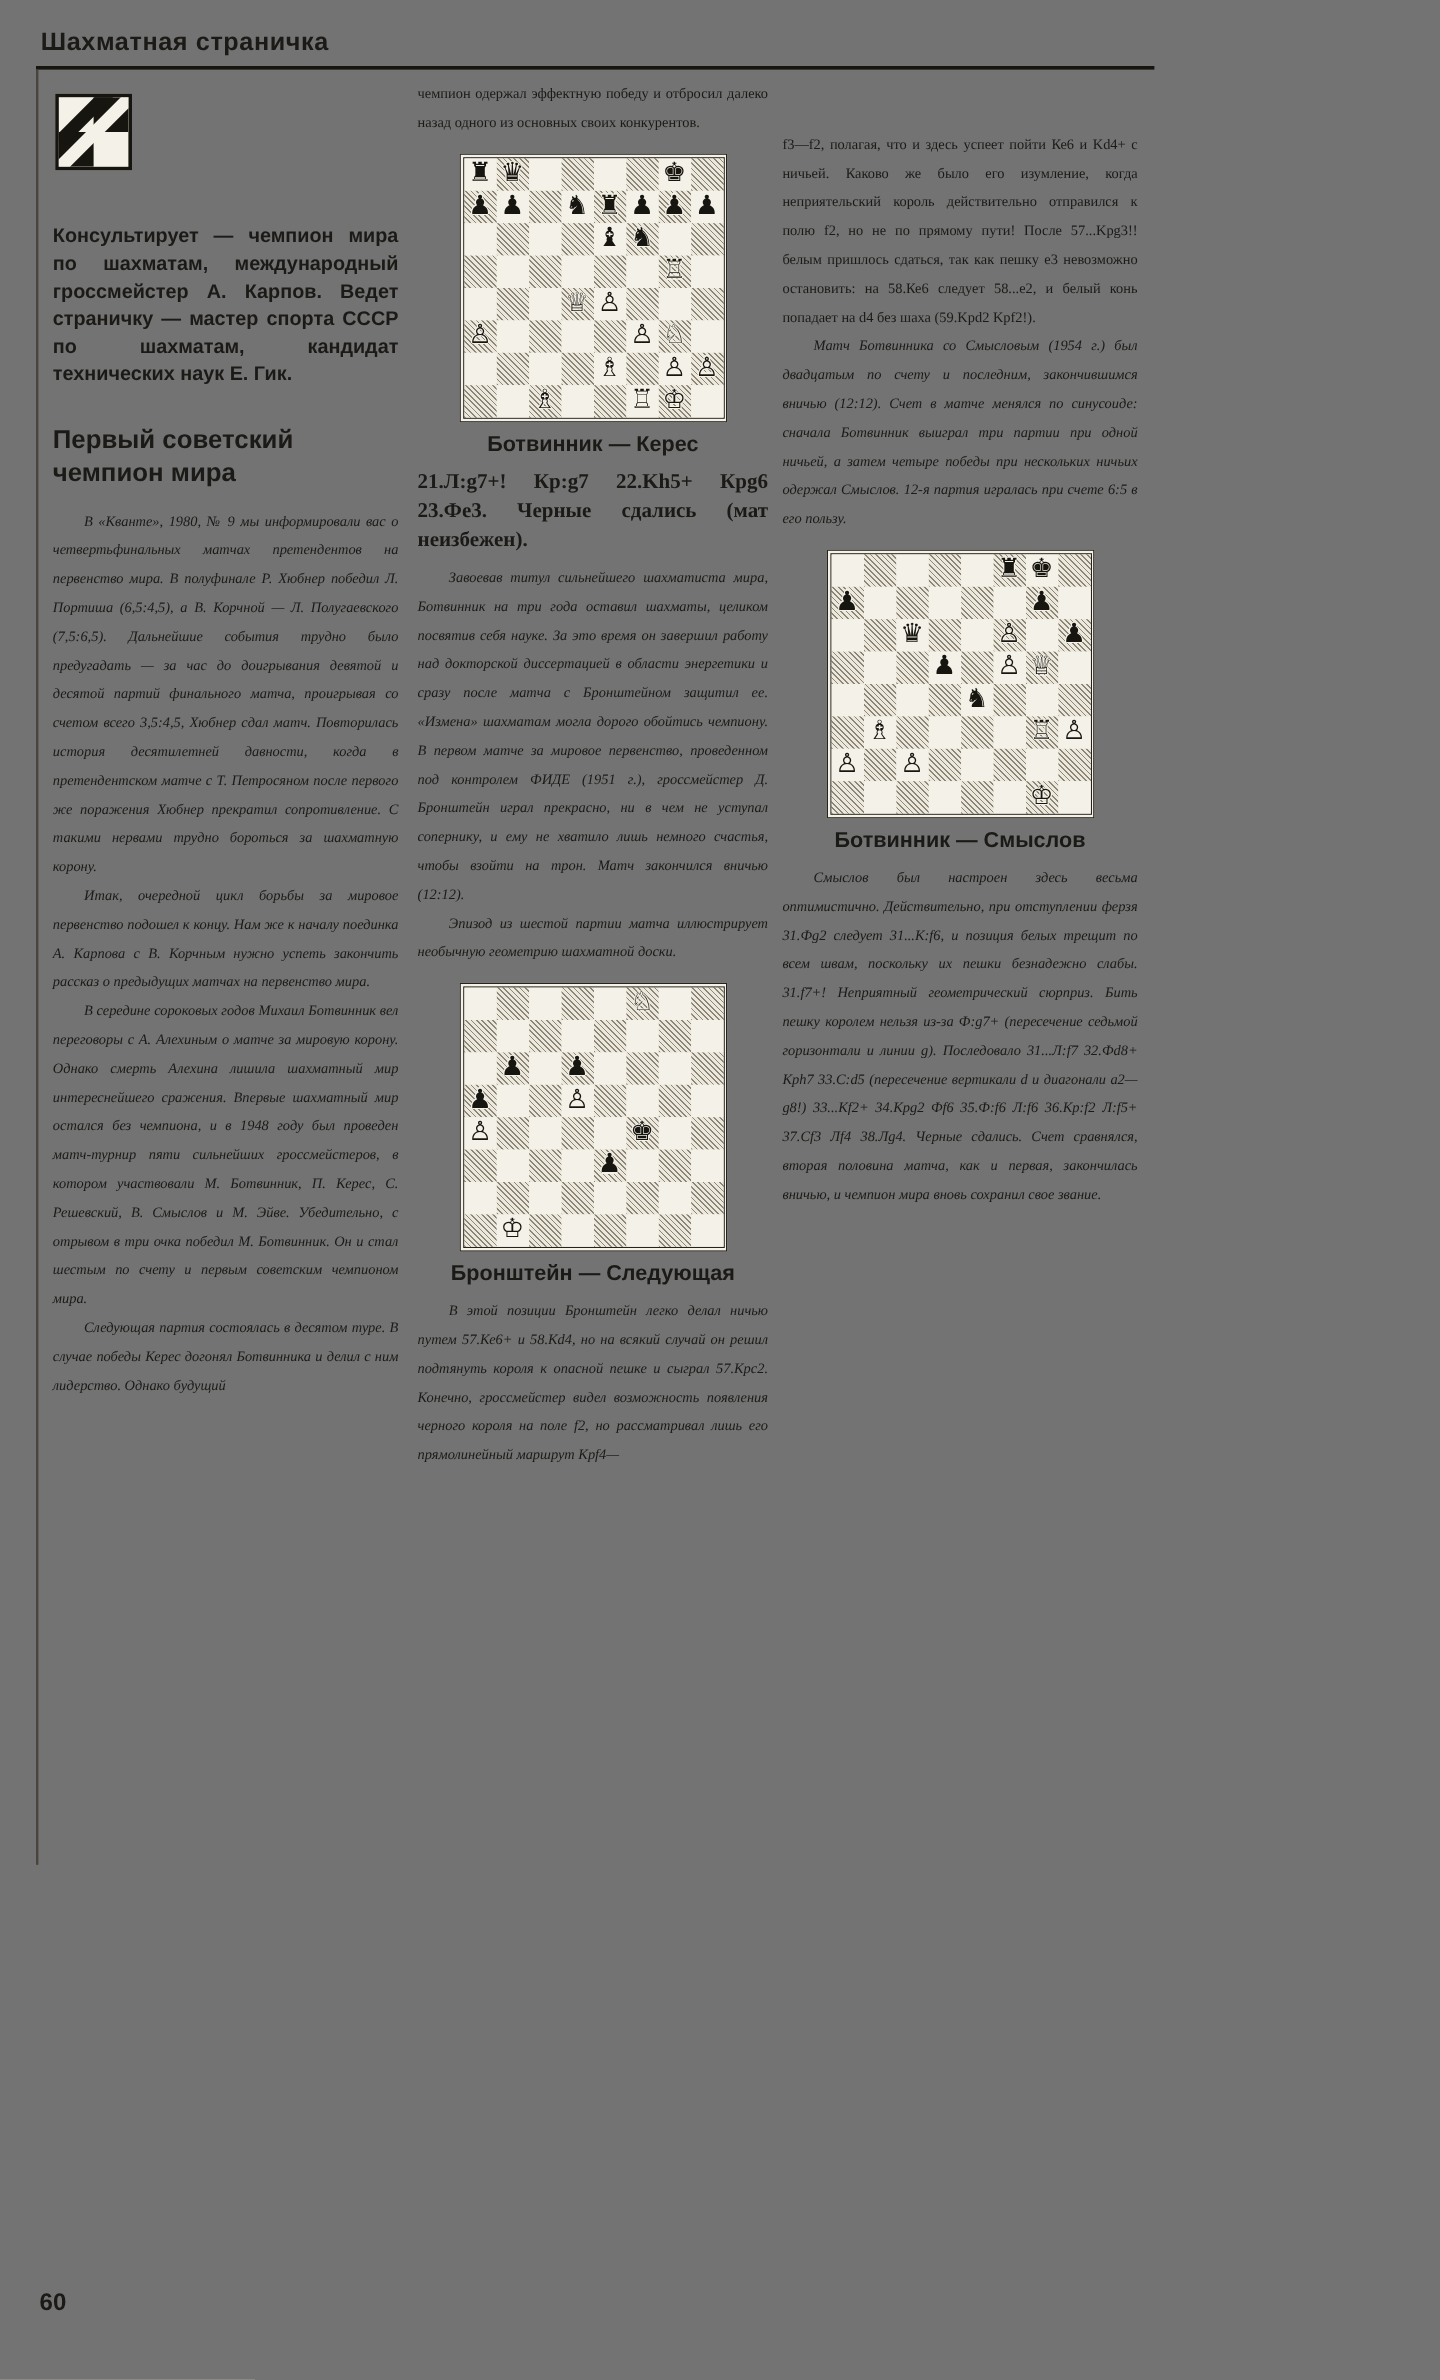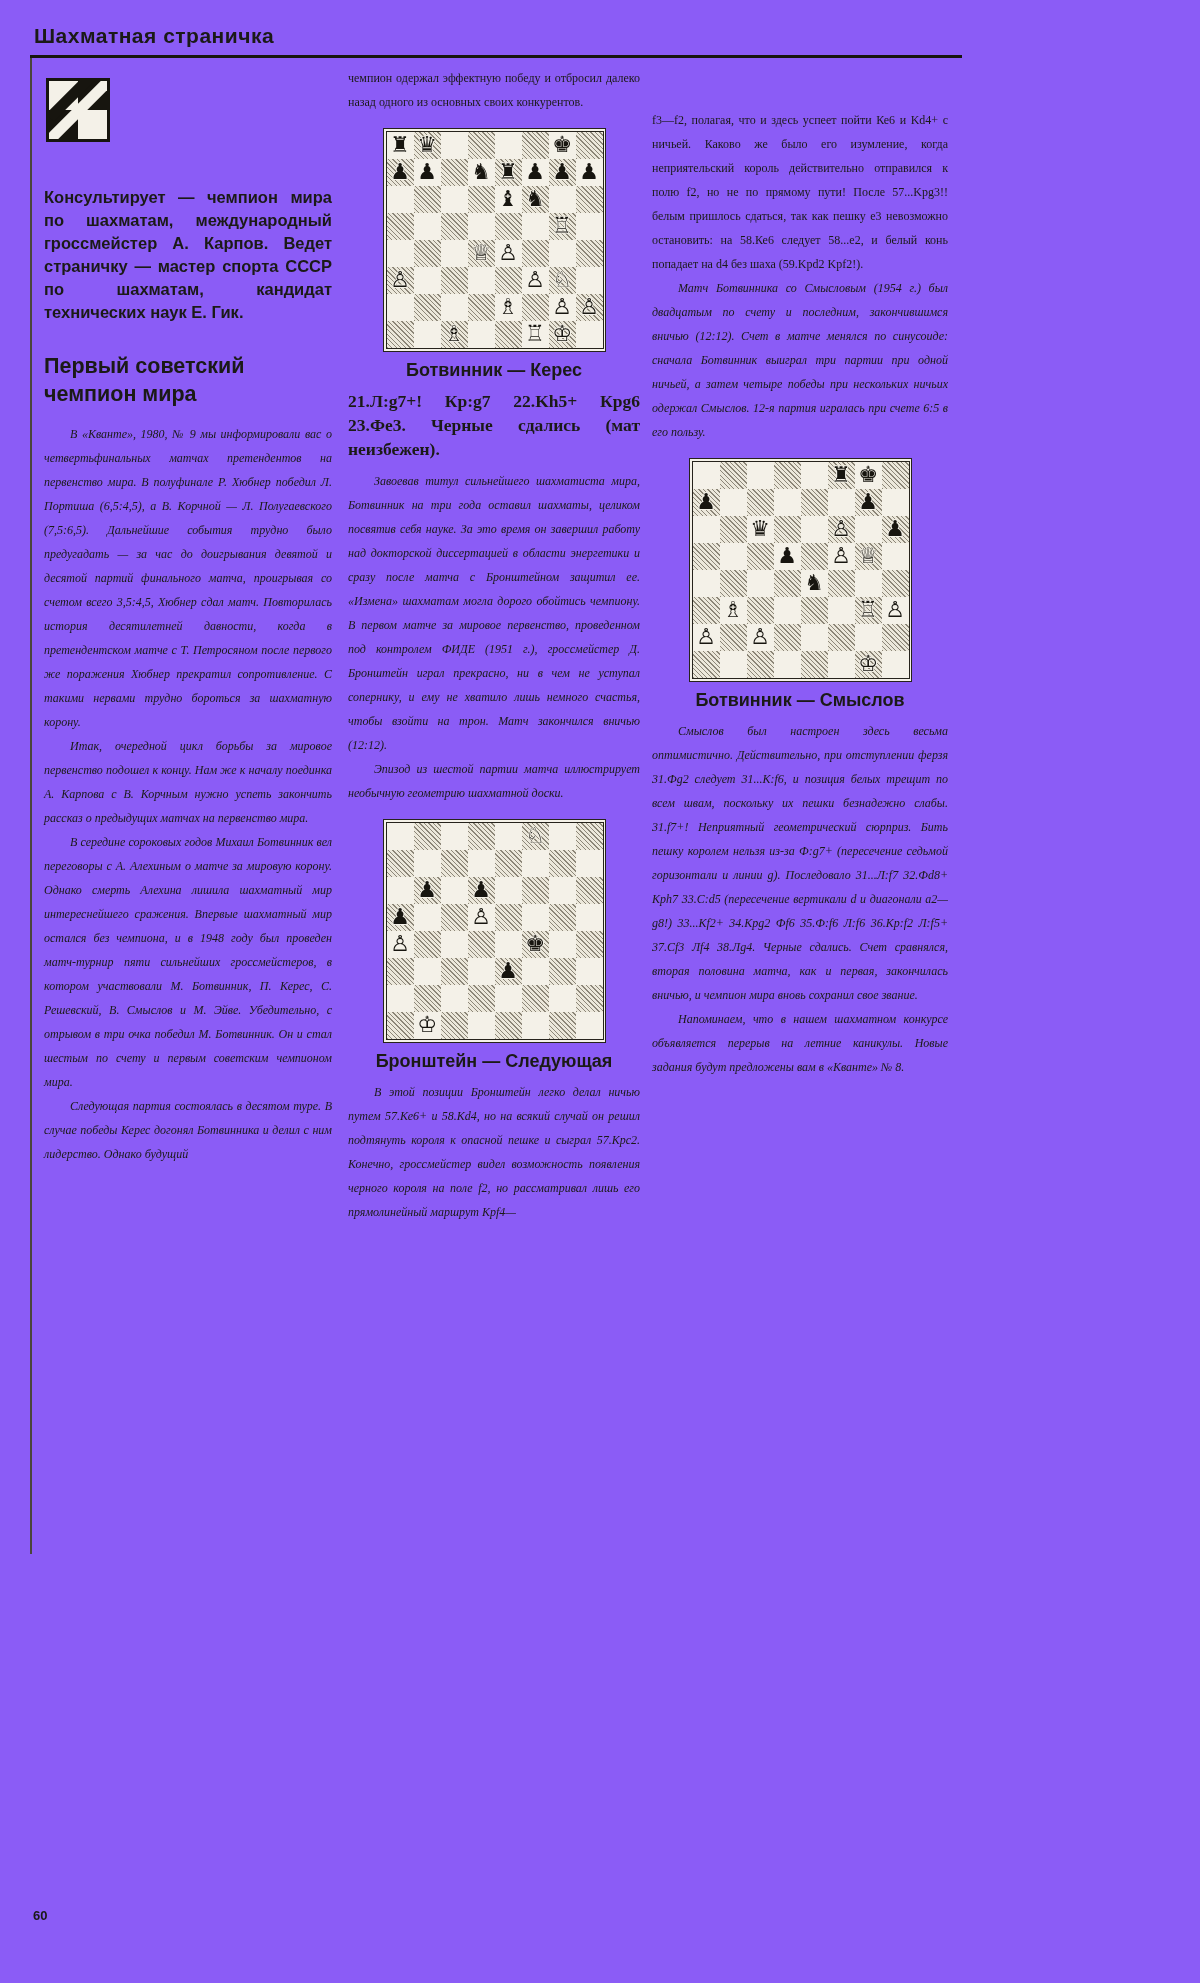--- a/index.html
+++ b/index.html
@@ -2,21 +2,21 @@
 <html lang="ru"><head>
 <meta charset="utf-8">
 <style>
   html,body { margin:0; padding:0; }
   body { background:#d8d4c8; }
 
   .page {
     position:relative;
     width:1200px; height:1983px;
     margin:0 auto;
-    background:#8b5cf6;
+    background:#737373;
     color:#1b1a17;
     font-family:"Liberation Serif", serif;
     overflow:hidden;
   }
 
   
   .masthead {
     position:absolute; left:34px; top:24px;
     font-family:"Liberation Sans", sans-serif;
     font-weight:bold; font-size:21px; letter-spacing:0.5px;
@@ -102,21 +102,21 @@
     font-family:"DejaVu Sans", sans-serif;
     font-size:22px; line-height:26px; text-align:center;
     color:#17150f;
     text-shadow: 0 1px 0 #f4f1e8, 0 -1px 0 #f4f1e8,
                  1px 0 0 #f4f1e8, -1px 0 0 #f4f1e8;
   }
 
   .page-number {
     position:absolute; left:33px; top:1908px;
     font-family:"Liberation Sans", sans-serif;
-    font-weight:bold; font-size:13px;text-align:right;
+    font-weight:bold; font-size:20px;text-align:right;
   }
 </style>
 </head>
 <body>
 
 <div class="page">
 
   <div class="masthead">Шахматная страничка</div>
   <div class="masthead-rule"></div>
   <div class="edge-rule"></div>
@@ -460,17 +460,16 @@
           <div class="sq sq-dark">
             <span class="pc">♔</span>
           </div>
           <div class="sq sq-light"></div>
         </div>
     </div>
 
     <p class="game-title">Ботвинник — Смыслов</p>
 
     <p class="body ind">Смыслов был настроен здесь весьма оптимистично. Действительно, при отступлении ферзя 31.Фg2 следует 31...К:f6, и позиция белых трещит по всем швам, поскольку их пешки безнадежно слабы. 31.f7+! Неприятный геометрический сюрприз. Бить пешку королем нельзя из-за Ф:g7+ (пересечение седьмой горизонтали и линии g). Последовало 31...Л:f7 32.Фd8+ Kph7 33.C:d5 (пересечение вертикали d и диагонали a2—g8!) 33...Kf2+ 34.Kpg2 Фf6 35.Ф:f6 Л:f6 36.Kp:f2 Л:f5+ 37.Cf3 Лf4 38.Лg4. Черные сдались. Счет сравнялся, вторая половина матча, как и первая, закончилась вничью, и чемпион мира вновь сохранил свое звание.</p>
-    <p class="body ind">Напоминаем, что в нашем шахматном конкурсе объявляется перерыв на летние каникулы. Новые задания будут предложены вам в «Кванте» № 8.</p>
   </div>
 
   <div class="page-number">60</div>
 </div>
 
 </body></html>

